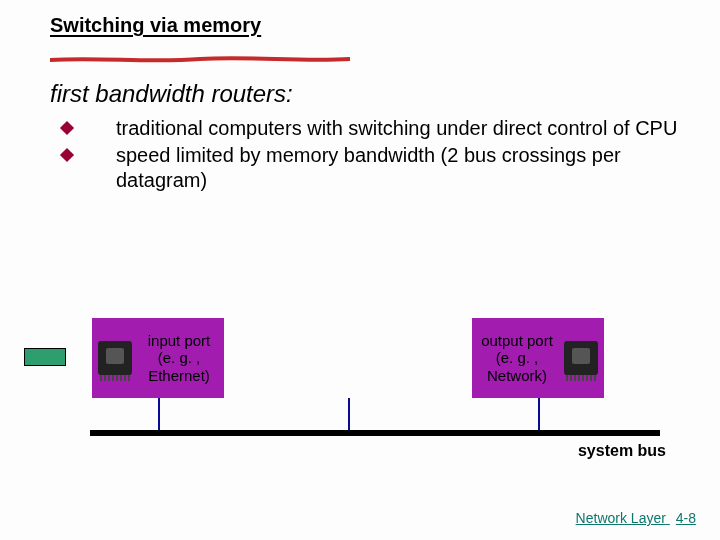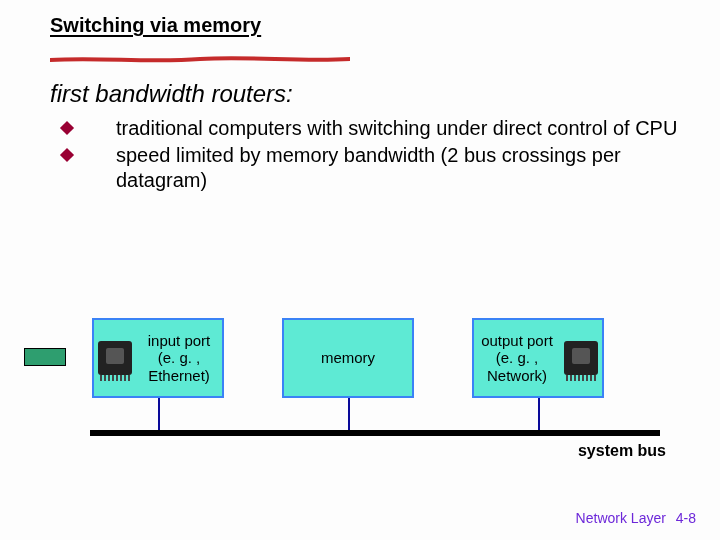--- a/index.html
+++ b/index.html
@@ -77,22 +77,22 @@
     position: absolute;
     left: 4px;
     top: 58px;
     width: 42px;
     height: 18px;
     background: #2e9e6f;
     border: 1px solid #000;
   }
   .box {
     position: absolute;
-    border: 2px solid #3b82f6;
-    background: #5eead4;
+    border: 2px solid #a21caf;
+    background: #a21caf;
     display: flex;
     align-items: center;
     text-align: center;
     font-size: 15px;
     line-height: 1.15;
     color: #000;
   }
   .box-input {
     left: 72px;
     top: 28px;
@@ -157,21 +157,22 @@
     top: 152px;
     font-size: 16px;
     font-weight: bold;
     color: #000;
   }
   .footer {
     position: absolute;
     right: 24px;
     bottom: 14px;
     font-size: 14px;
-    color: #6d28d9;
+    color: #0f766e;
+    text-decoration: underline;
   }
   .footer .layer { display: inline; }
   .footer .page { display: inline; margin-left: 6px; }
 </style>
 </head>
 <body>
 
 <div class="title-wrap">
   <div class="title">Switching via memory</div>
   <div class="title-mark">
@@ -197,23 +198,20 @@
 <div class="diagram">
   <div class="green-rect"></div>
 
   <div class="box box-input">
     <div class="port-icon">
       <div class="port-pins"></div>
     </div>
     <div class="port-label">input port (e. g. , Ethernet)</div>
   </div>
 
-  <div class="box box-memory">
-    <div>memory</div>
-  </div>
 
   <div class="box box-output">
     <div class="port-label">output port (e. g. , Network)</div>
     <div class="port-icon">
       <div class="port-pins"></div>
     </div>
   </div>
 
   <div class="drop drop1"></div>
   <div class="drop drop2"></div>

